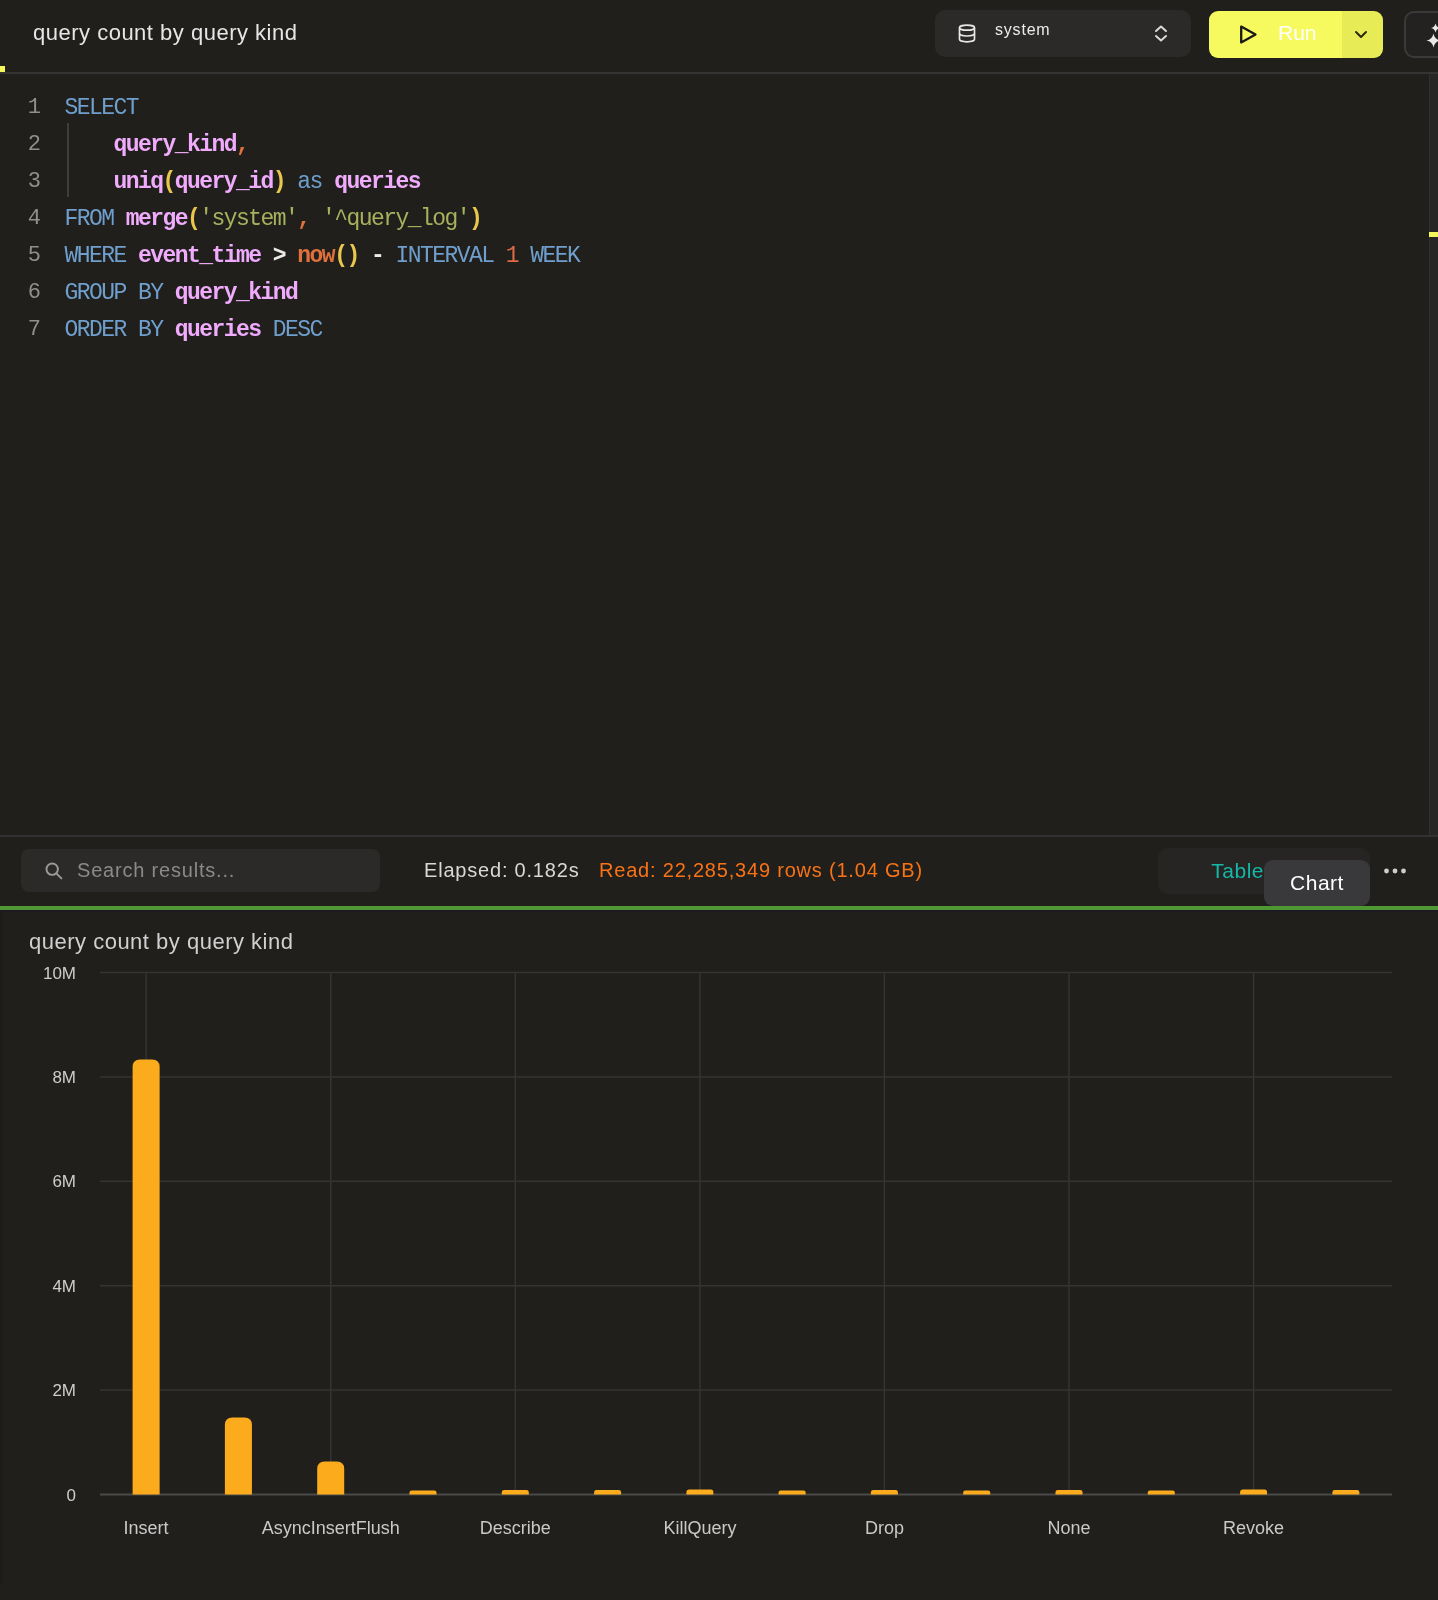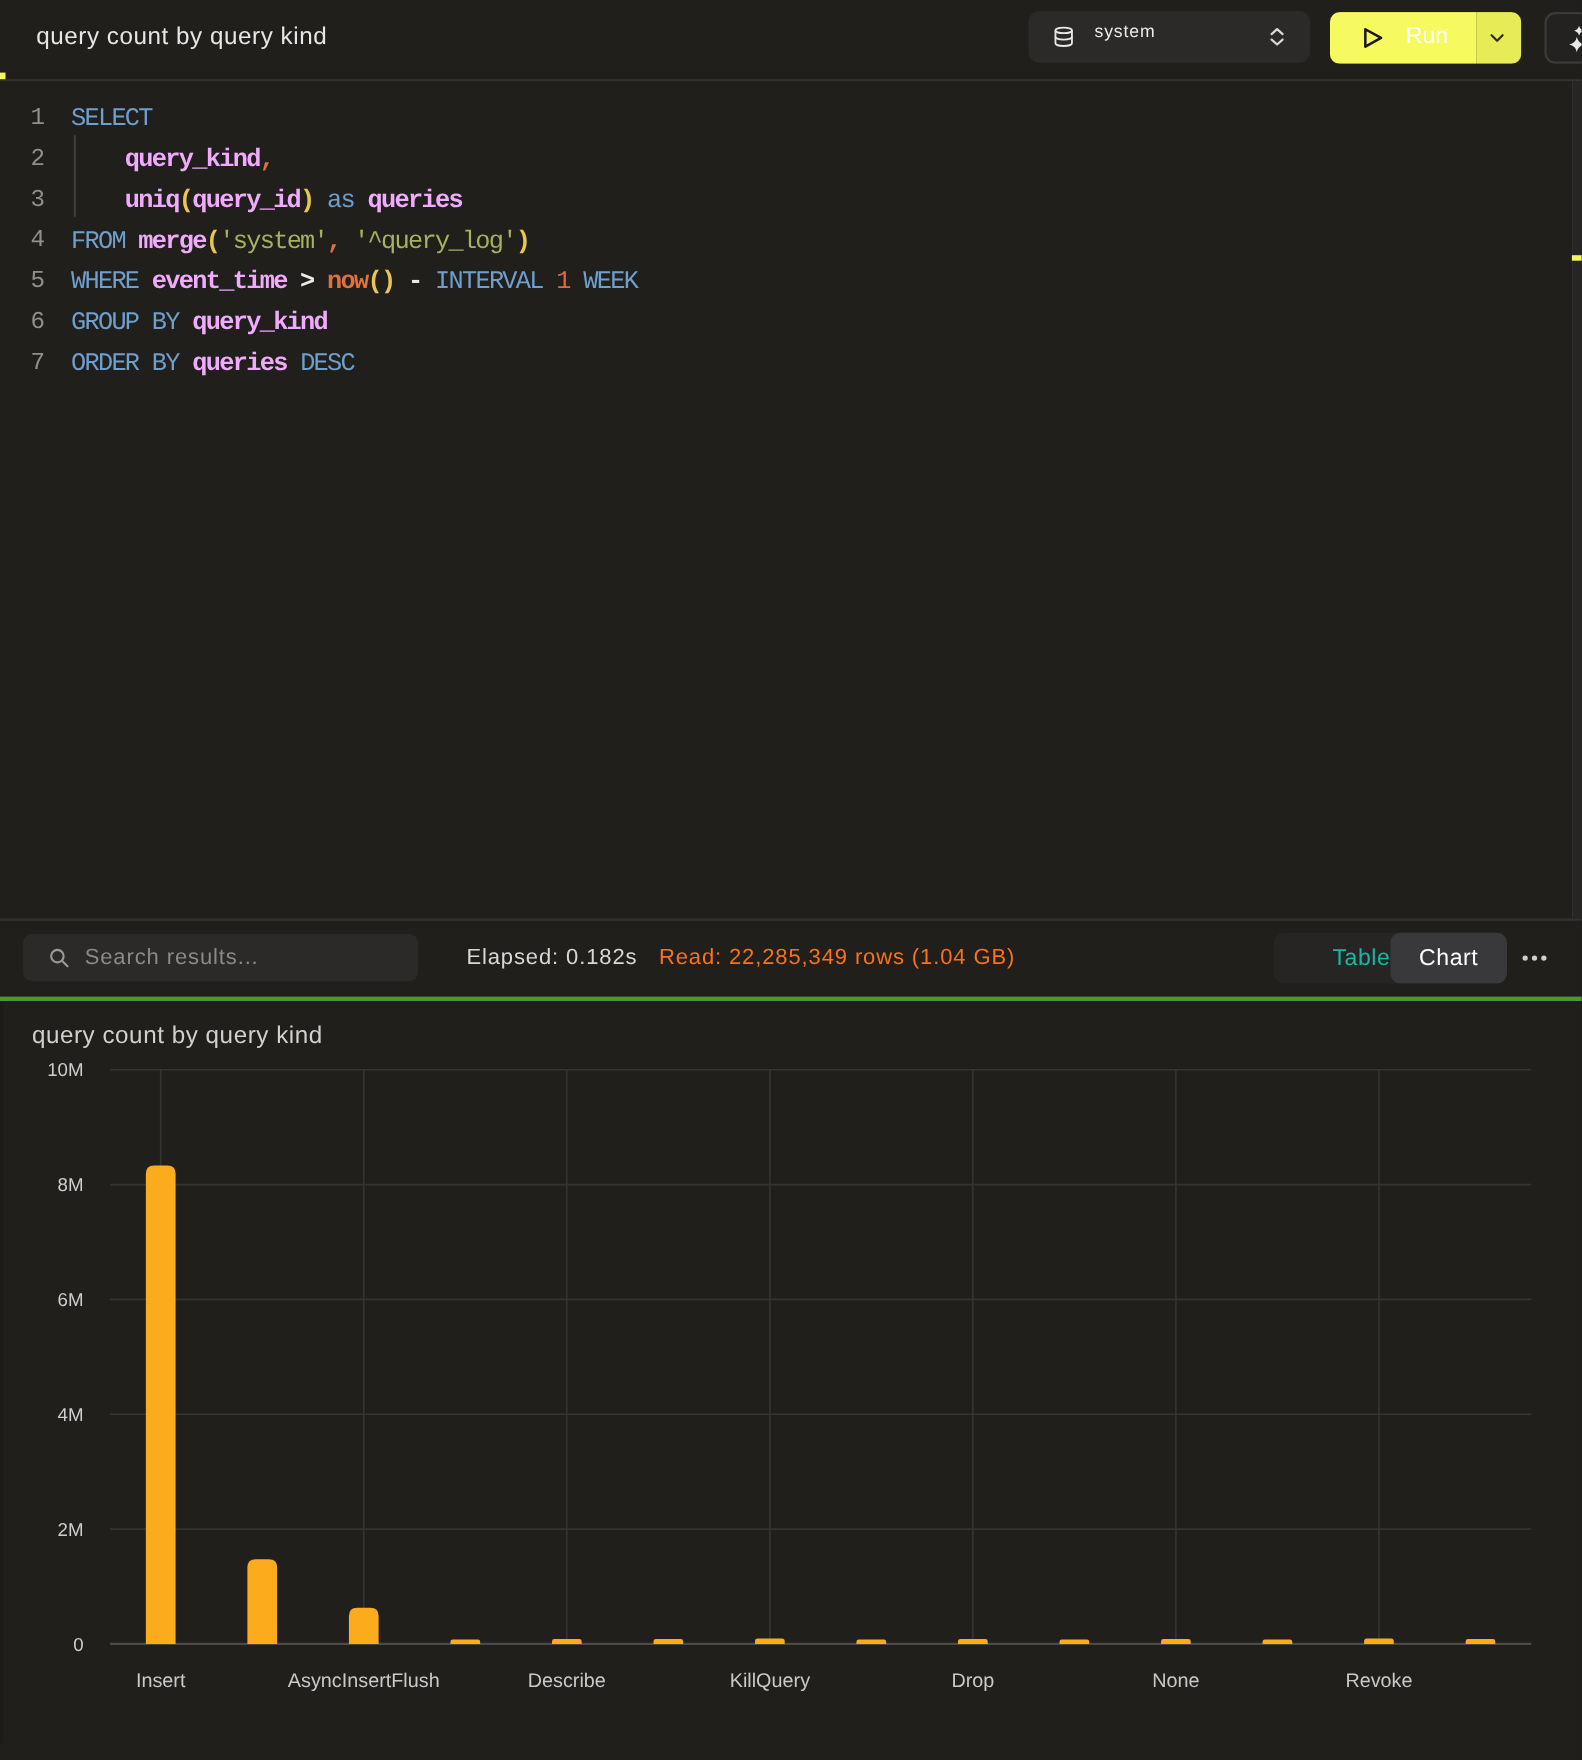--- a/index.html
+++ b/index.html
@@ -34,21 +34,21 @@
   #ruler{left:1429px;top:74px;width:9px;height:761px;background:#272625;border-left:1px solid #2f2f2f;}
   #rulertick{left:1429px;top:232px;width:9px;height:5px;background:#f3f759;}
   
   #rtb{left:0;top:837px;width:1438px;height:70px;background:#201f1c;border-top:2px solid #323232;margin-top:-2px;}
   #searchbox{left:21px;top:12px;width:359px;height:43px;background:#2b2a28;border-radius:8px;}
   #searchtext{left:56px;top:10px;font-size:20px;color:#8a8a8a;letter-spacing:0.8px;}
   #elapsed{left:424px;top:22px;font-size:20px;color:#d8d8d8;letter-spacing:0.8px;}
   #readtxt{left:599px;top:22px;font-size:20px;color:#f97316;letter-spacing:0.8px;}
   #toggle{left:1158px;top:11px;width:212px;height:46px;background:#262524;border-radius:10px;display:flex;}
   #tseg{width:106px;height:46px;line-height:46px;text-align:right;font-size:21px;color:#14b8a6;letter-spacing:0.5px;}
-  #cseg{width:106px;height:46px;line-height:46px;text-align:center;font-size:21px;letter-spacing:0.5px;color:#ffffff;background:#39383b;border-radius:9px;}
+  #cseg{width:106px;height:46px;line-height:46px;text-align:center;font-size:21px;letter-spacing:0.5px;color:#ffffff;background:#39383b;border-radius:9px;margin-top:12px;}
   
   #green{left:0;top:906px;width:1438px;height:4px;background:#4e9733;}
   #greenb{left:0;top:910px;width:1438px;height:2px;background:#1d1a24;}
   
   #chart{left:0;top:910px;width:1438px;height:688px;}
   #leftstrip{left:0;top:0;width:3px;height:1585px;background:#1b1b1a;}
 </style>
 </head>
 <body>
 <div class="abs" id="leftstrip"></div>

